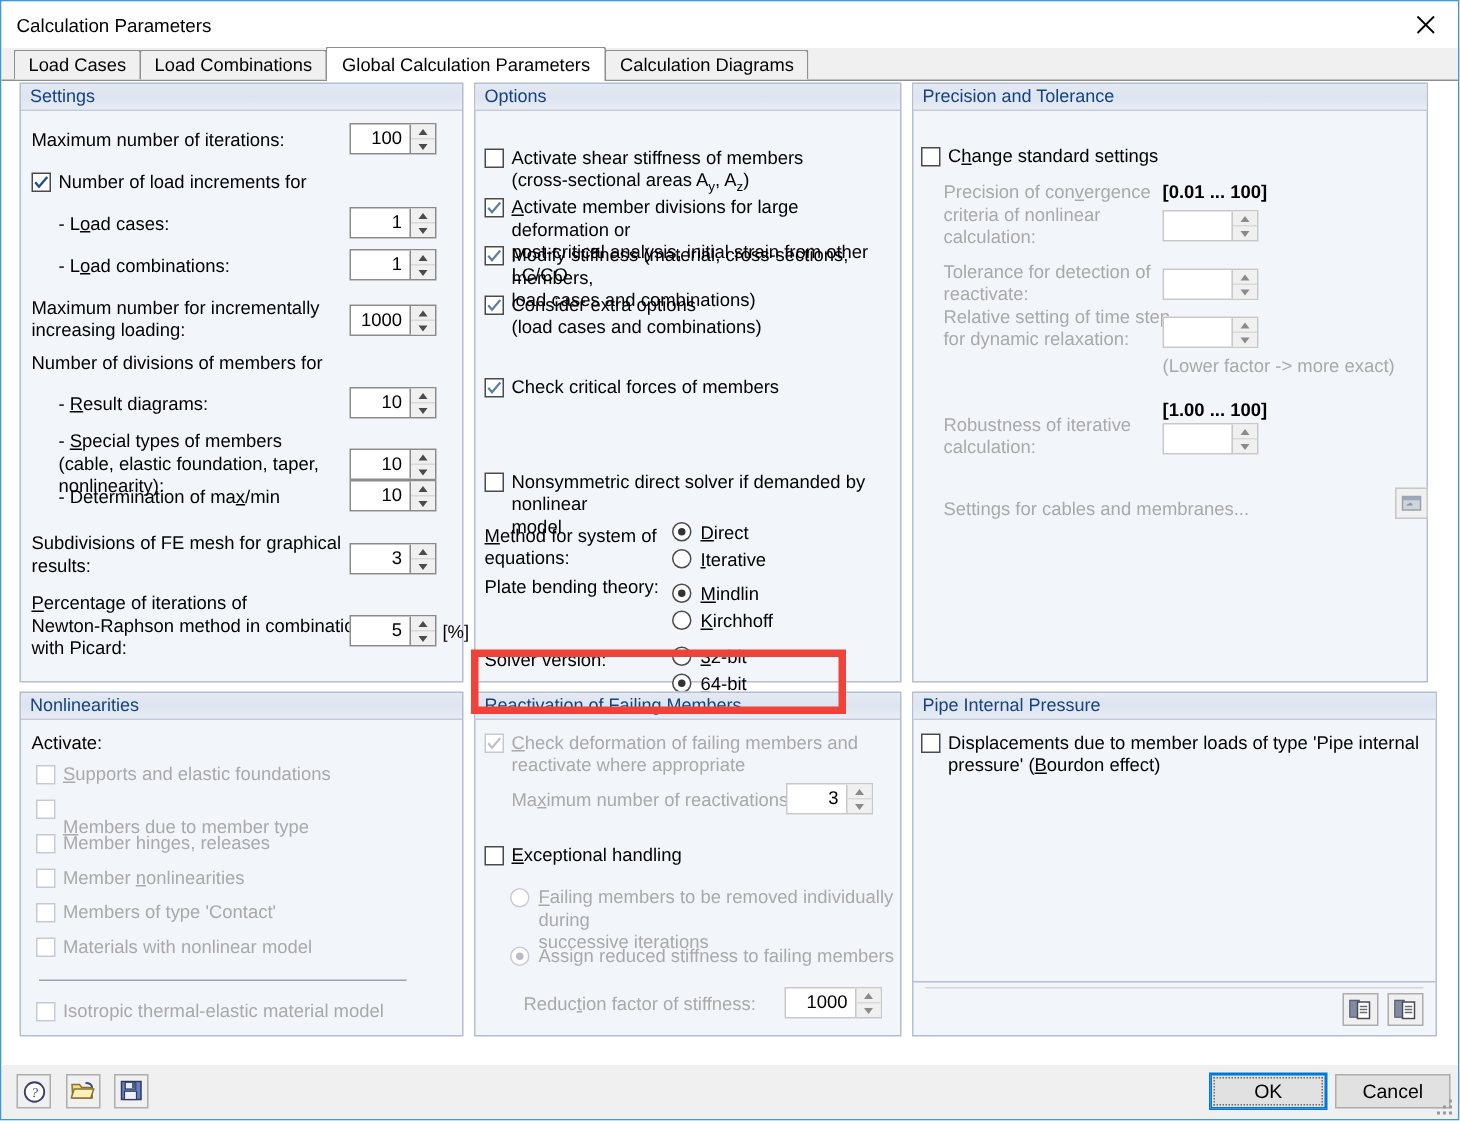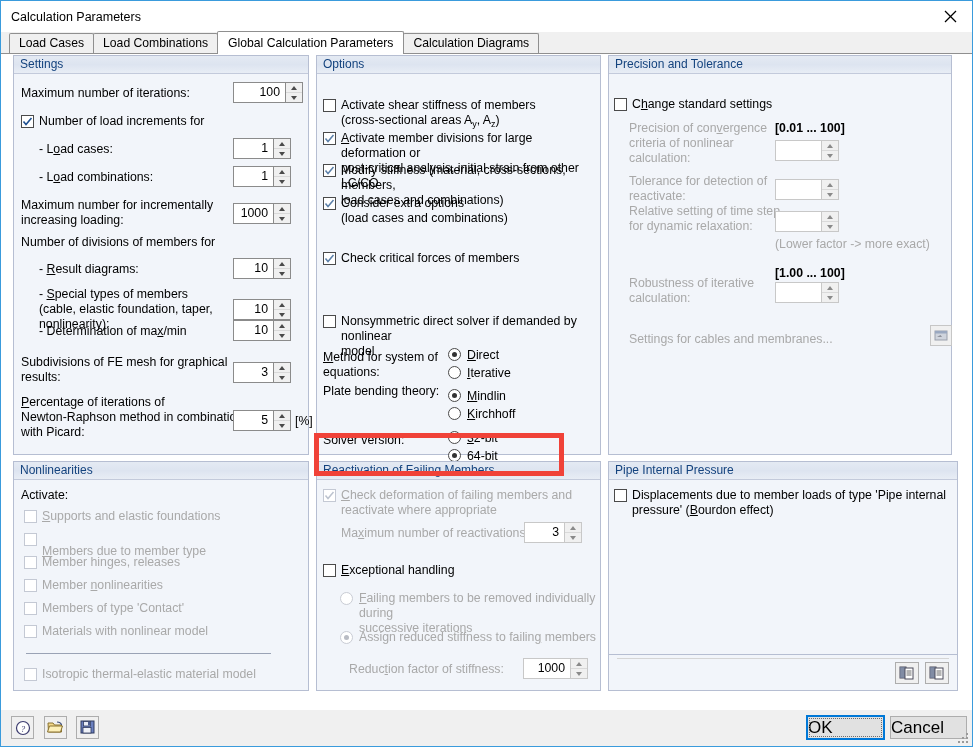--- a/index.html
+++ b/index.html
@@ -209,22 +209,23 @@
     position: absolute;
     left: 0; bottom: 0;
     width: 971px; height: 36px;
     background: #f0f0f0;
   }
   .btn {
     position: absolute;
     height: 23px;
     background: #e1e1e1;
     border: 1px solid #adadad;
-    font-size: 17px;
+    font-size: 13px;
     line-height: 21px;
+    text-align: center;
     cursor: pointer;
     color: #000;
   }
   .btn.default {
     border: 1px solid #0078d7;
     outline: 1px solid #0078d7;
     background: #e1e1e1;
   }
   .btn.default .inner {
     position:absolute; left:1px; top:1px; right:1px; bottom:1px;
@@ -262,21 +263,21 @@
     <div class="tab">Calculation Diagrams</div>
   </div>
 
   <div class="client">
 
     <div class="group" style="left:12px; top:1px; width:296px; height:400px;">
       <div class="gtitle">Settings</div>
       <div class="gbody">
 
         <div class="lbl" style="left:7px; top:12px;">Maximum number of iterations:</div>
-        <div class="spin" style="left:219px; top:8px; width:70px;">
+        <div class="spin" style="left:219px; top:8px; width:58px;">
           <div class="val">100</div>
           <div class="btns">
               <div class="up">
                 <i class="tri-up"></i>
               </div>
               <div class="dn">
                 <i class="tri-dn"></i>
               </div>
             </div>
         </div>

